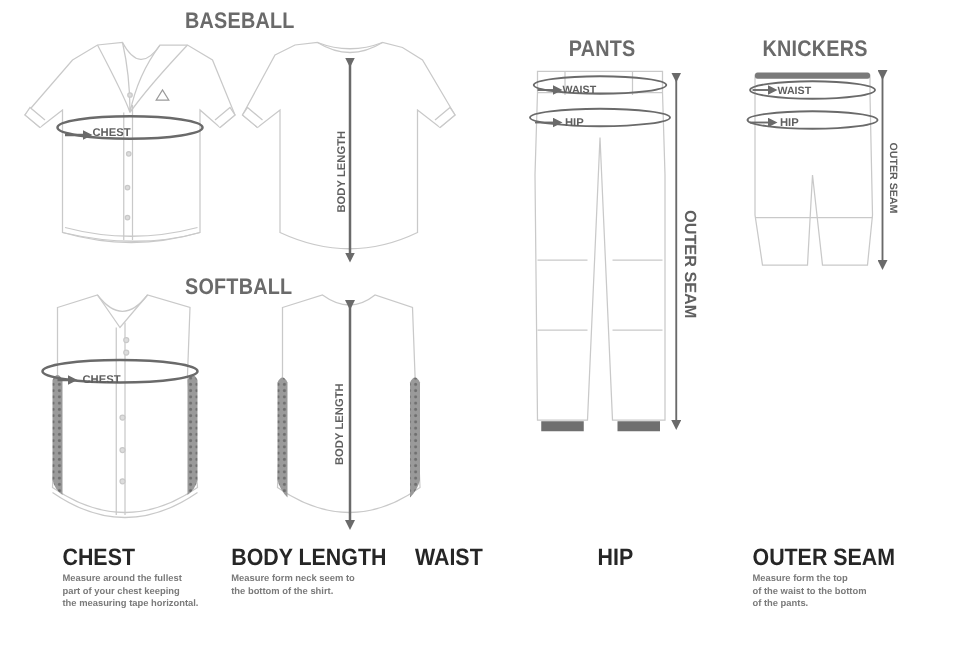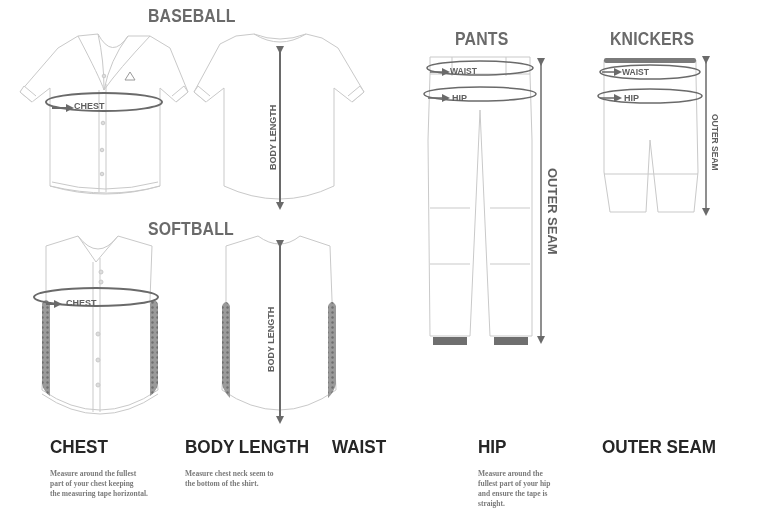--- a/index.html
+++ b/index.html
@@ -4,21 +4,21 @@
 <style>
   html, body { margin:0; padding:0; }
   body { width:768px; height:532px; background:#ffffff; position:relative; overflow:hidden;
          font-family:"Liberation Sans", sans-serif; }
   .sec-title { position:absolute; font-family:"Liberation Sans", sans-serif; font-weight:bold;
                color:#6a6a6a; font-size:18px; letter-spacing:0.2px; transform:scaleX(0.88); transform-origin:left top; }
   svg.drawing { position:absolute; left:0; top:0; }
   .info { position:absolute; }
   .info h3 { margin:0; font-family:"Liberation Sans", sans-serif; font-weight:bold; color:#262626;
              font-size:19px; line-height:20px; transform:scaleX(0.9); transform-origin:left top; white-space:nowrap; }
-  .info p { margin:12px 0 0 0; font-family:Liberation Serif, serif; font-weight:bold; color:#7a7a7a;
+  .info p { margin:1px 0 0 0; font-family:Liberation Sans, sans-serif; font-weight:bold; color:#7a7a7a;
             font-size:7.5px; line-height:10px; white-space:pre-line; }
   .lbl { position:absolute; font-family:"Liberation Sans", sans-serif; font-weight:bold; color:#5f5f5f;
          font-size:9px; transform-origin:left top; white-space:nowrap; }
   .vlbl { position:absolute; font-family:"Liberation Sans", sans-serif; font-weight:bold; color:#5f5f5f;
           white-space:nowrap; transform:rotate(90deg); transform-origin:left top; }
   .vlbl.up { transform:rotate(-90deg); }
 </style>
 </head>
 <body>
 
@@ -130,28 +130,27 @@
 <div class="vlbl" style="left:720px; top:114px; font-size:8.5px;">OUTER SEAM</div>
 
 <div class="info" style="left:50px; top:437px;">
   <h3>CHEST</h3>
   <p>Measure around the fullest
 part of your chest keeping
 the measuring tape horizontal.</p>
 </div>
 <div class="info" style="left:185px; top:437px;">
   <h3>BODY LENGTH</h3>
-  <p>Measure chest neck seem to
+  <p>Measure form neck seem to
 the bottom of the shirt.</p>
 </div>
 <div class="info" style="left:332px; top:437px;">
   <h3>WAIST</h3>
 </div>
 <div class="info" style="left:478px; top:437px;">
   <h3>HIP</h3>
-  <p>Measure around the
-fullest part of your hip
-and ensure the tape is
-straight.</p>
 </div>
 <div class="info" style="left:602px; top:437px;">
   <h3>OUTER SEAM</h3>
+  <p>Measure form the top
+of the waist to the bottom
+of the pants.</p>
 </div>
 
 </body></html>

